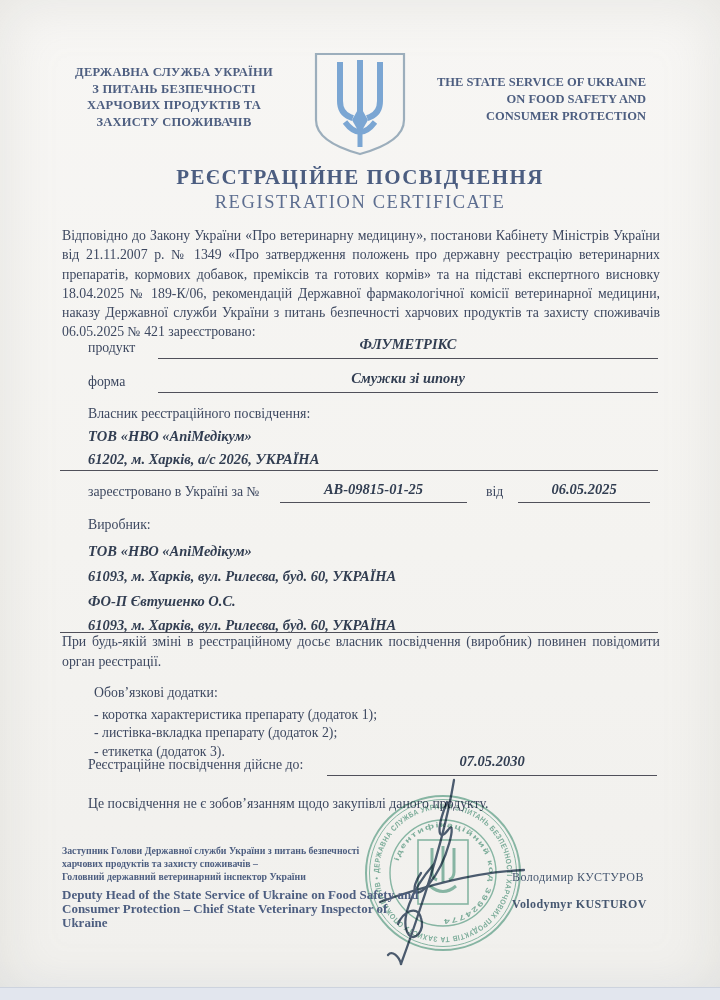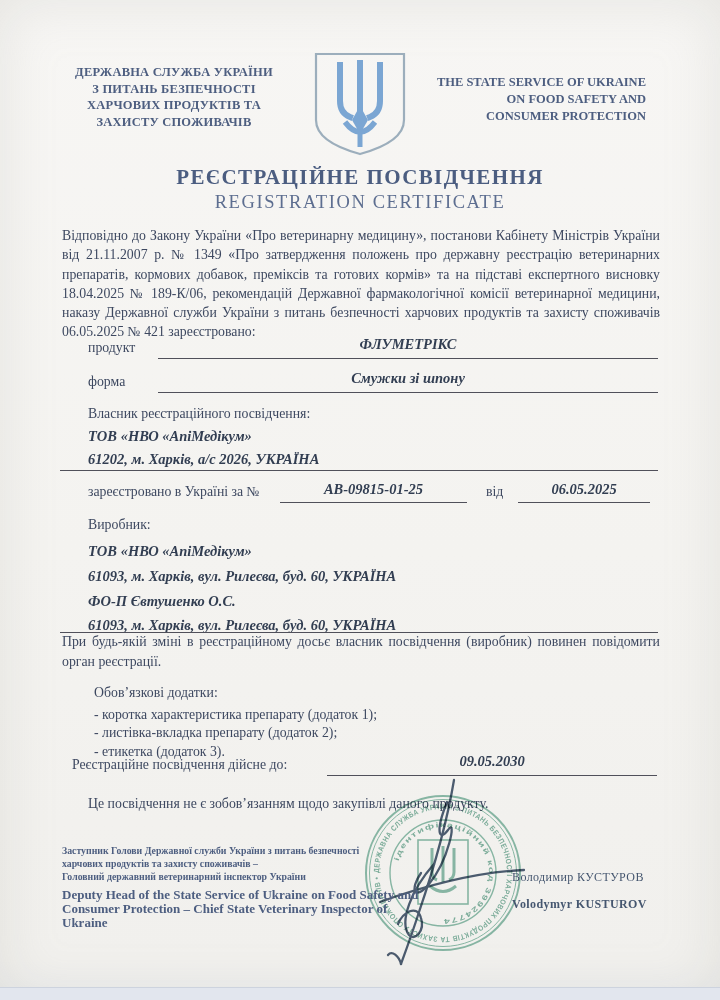--- a/index.html
+++ b/index.html
@@ -106,22 +106,22 @@
 
   <div class="abs note">При будь-якій зміні в реєстраційному досьє власник посвідчення (виробник) повинен повідомити орган реєстрації.</div>
 
   <div class="abs attach">
     <div style="margin-bottom:3px;">Обов’язкові додатки:</div>
     <div>- коротка характеристика препарату (додаток 1);</div>
     <div>- листівка-вкладка препарату (додаток 2);</div>
     <div>- етикетка (додаток 3).</div>
   </div>
 
-  <div class="abs label" style="left:72px;top:757px;">Реєстраційне посвідчення дійсне до:</div>
-  <div class="abs uline val" style="left:327px;top:753px;width:330px;height:22px;">09.05.2030</div>
+  <div class="abs label" style="left:88px;top:757px;">Реєстраційне посвідчення дійсне до:</div>
+  <div class="abs uline val" style="left:327px;top:753px;width:330px;height:22px;">07.05.2030</div>
 
   <div class="abs disclaimer">Це посвідчення не є зобов’язанням щодо закупівлі даного продукту.</div>
 
   <svg class="abs stamp-svg" width="182" height="182" viewBox="0 0 182 182">
     <defs>
       <path id="ringPath" d="M91,91 m-64,0 a64,64 0 1,1 128,0 a64,64 0 1,1 -128,0"></path>
       <path id="innerPath" d="M91,91 m-46,0 a46,46 0 1,1 92,0 a46,46 0 1,1 -92,0"></path>
     </defs>
     <g opacity="0.88">
       <circle cx="91" cy="91" r="77" fill="none" stroke="#7fb8a4" stroke-width="2"></circle>

